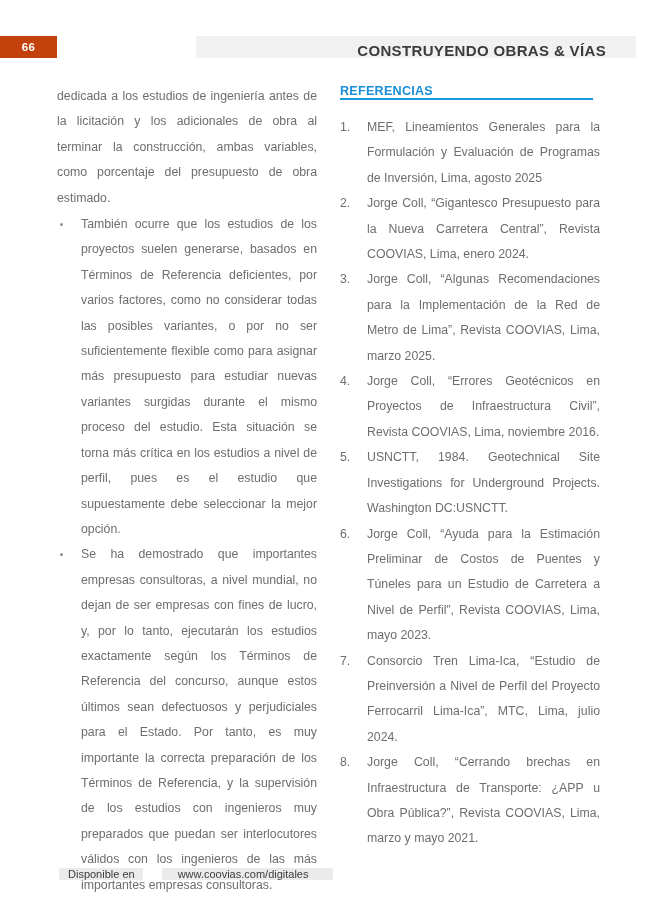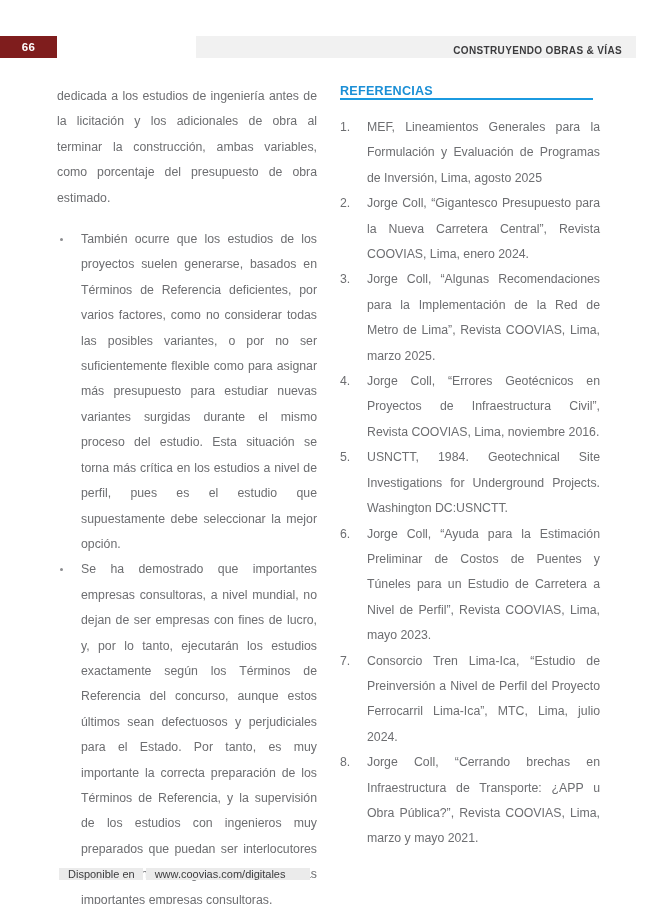--- a/index.html
+++ b/index.html
@@ -23,21 +23,21 @@
     left: 0;
     width: 650px;
     height: 22px;
   }
   .header-pagenum {
     position: absolute;
     left: 0;
     top: 0;
     width: 57px;
     height: 22px;
-    background: #7f1d1d;
+    background: #c2410c;
     color: #ffffff;
     font-size: 11.5px;
     font-weight: bold;
     letter-spacing: 0.4px;
     display: flex;
     align-items: center;
     justify-content: center;
   }
   .header-section {
     position: absolute;
@@ -57,26 +57,26 @@
   .header-band {
     position: absolute;
     left: 196px;
     top: 0;
     right: 14px;
     height: 22px;
     background: #f1f1f1;
   }
   .header-title {
     position: absolute;
-    right: 28px;
+    right: 44px;
     top: 0;
     height: 29px;
     display: flex;
     align-items: center;
-    font-size: 10px;
+    font-size: 15px;
     font-weight: bold;
     letter-spacing: 0.35px;
     color: #3b3b3d;
     white-space: nowrap;
   }
 
   
   .columns {
     position: absolute;
     top: 84px;
@@ -96,21 +96,21 @@
   .para, .bullet-text, .ref-text {
     font-size: 12.3px;
     line-height: 25.4px;
     text-align: justify;
     text-justify: inter-word;
     color: #6d6e71;
     margin: 0;
     -webkit-hyphens: none;
     hyphens: none;
   }
-  .para { margin-bottom: 16px; }
+  .para { margin-bottom: 1px; }
 
   .bullet-item {
     position: relative;
     padding-left: 24px;
     margin-top: 0;
   }
   .bullet-dot {
     position: absolute;
     left: 3px;
     top: 10.5px;
@@ -170,22 +170,22 @@
     align-items: center;
     padding: 0 8px 0 9px;
     white-space: nowrap;
   }
   .footer-url {
     background: #ebebeb;
     color: #3b3b3d;
     font-size: 11px;
     display: flex;
     align-items: center;
-    padding: 0 24px 0 9px;
-    margin-left: 3px;
+    padding: 0 24px 0 16px;
+    margin-left: 19px;
     white-space: nowrap;
   }
 </style>
 </head>
 <body>
 
 <div class="page-header">
   <div class="header-band"></div>
   <div class="header-pagenum">66</div>
   <div class="header-title">CONSTRUYENDO OBRAS &amp; VÍAS</div>

